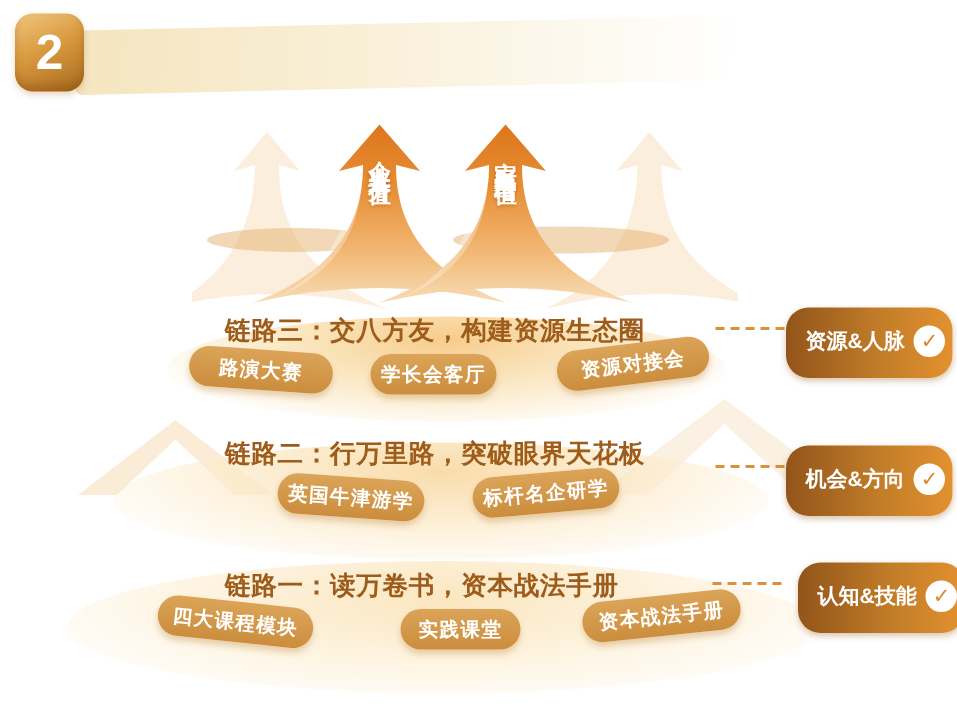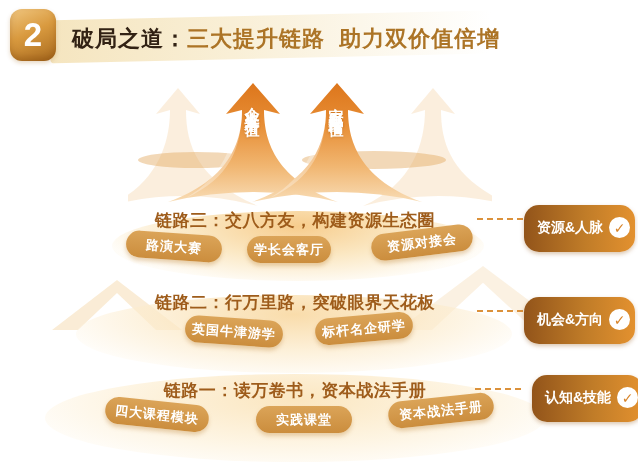--- a/index.html
+++ b/index.html
@@ -38,21 +38,21 @@
 
   
   .platform{position:absolute;border-radius:50%;}
   .p3{left:112px;top:211px;width:372px;height:70px;
     background:radial-gradient(ellipse at 50% 22%,rgba(246,199,128,.9) 0%,rgba(250,226,180,.8) 40%,rgba(254,247,232,.35) 75%,rgba(255,255,255,0) 96%);}
   .p2{left:76px;top:295px;width:436px;height:78px;
     background:radial-gradient(ellipse at 50% 25%,rgba(248,214,156,.85) 0%,rgba(252,235,203,.7) 45%,rgba(255,250,240,.25) 80%,rgba(255,255,255,0) 96%);}
   .p1{left:45px;top:374px;width:500px;height:88px;
     background:radial-gradient(ellipse at 50% 30%,rgba(250,224,176,.8) 0%,rgba(253,240,214,.68) 50%,rgba(255,251,243,.3) 82%,rgba(255,255,255,0) 97%);}
 
-  .tier-heading{position:absolute;margin:0;width:290px;text-align:center;
+  .tier-heading{position:absolute;margin:0;width:290px;text-align:left;
     font-size:17px;font-weight:bold;color:#9e5c1b;letter-spacing:.5px;white-space:nowrap;}
   .h3p{left:150px;top:209px;}
   .h2p{left:150px;top:291px;}
   .h1p{left:150px;top:379px;}
 
   .pill{position:absolute;height:27px;border-radius:14px;
     background:linear-gradient(180deg,#dba458 0%,#cb8d3d 100%);
     box-shadow:0 3px 4px rgba(189,133,56,.35);
     color:#fff;font-weight:bold;font-size:13px;letter-spacing:1px;
     display:flex;align-items:center;justify-content:center;white-space:nowrap;}
@@ -72,23 +72,20 @@
   .check{width:21px;height:21px;border-radius:50%;background:#ffffff;color:#d8852b;
     display:flex;align-items:center;justify-content:center;font-size:14px;font-weight:bold;}
 </style>
 </head>
 <body>
 
 <div class="stage">
 
   <div class="banner"></div>
   <div class="badge">2</div>
-  <div class="title">
-    <span class="dark">破局之道：</span><span class="accent">三大提升链路  助力双价值倍增</span>
-  </div>
 
   <svg class="arrows-svg" viewBox="0 0 364 126">
     <defs>
       <linearGradient id="agrad" x1="0" y1="0" x2="0" y2="1">
         <stop offset="0%" stop-color="#dd761c"></stop>
         <stop offset="35%" stop-color="#e78e35"></stop>
         <stop offset="70%" stop-color="#f1b671"></stop>
         <stop offset="100%" stop-color="#f8dcb5"></stop>
       </linearGradient>
     </defs>
@@ -133,21 +130,21 @@
     <div class="tag tag2">
       <span>机会&amp;方向</span>
       <span class="check">✓</span>
     </div>
   </section>
 
   <section>
     <div class="platform p1"></div>
     <h2 class="tier-heading h1p">链路一：读万卷书，资本战法手册</h2>
     <div class="pill" style="left:105px;top:401px;width:104px;transform:rotate(6deg);">四大课程模块</div>
-    <div class="pill" style="left:256px;top:406px;width:96px;">实践课堂</div>
+    <div class="pill" style="left:267px;top:406px;width:80px;">实践课堂</div>
     <div class="pill" style="left:388px;top:397px;width:106px;transform:rotate(-6deg);">资本战法手册</div>
     <div class="connector c1"></div>
     <div class="tag tag1">
       <span>认知&amp;技能</span>
       <span class="check">✓</span>
     </div>
   </section>
 
 </div>
 

